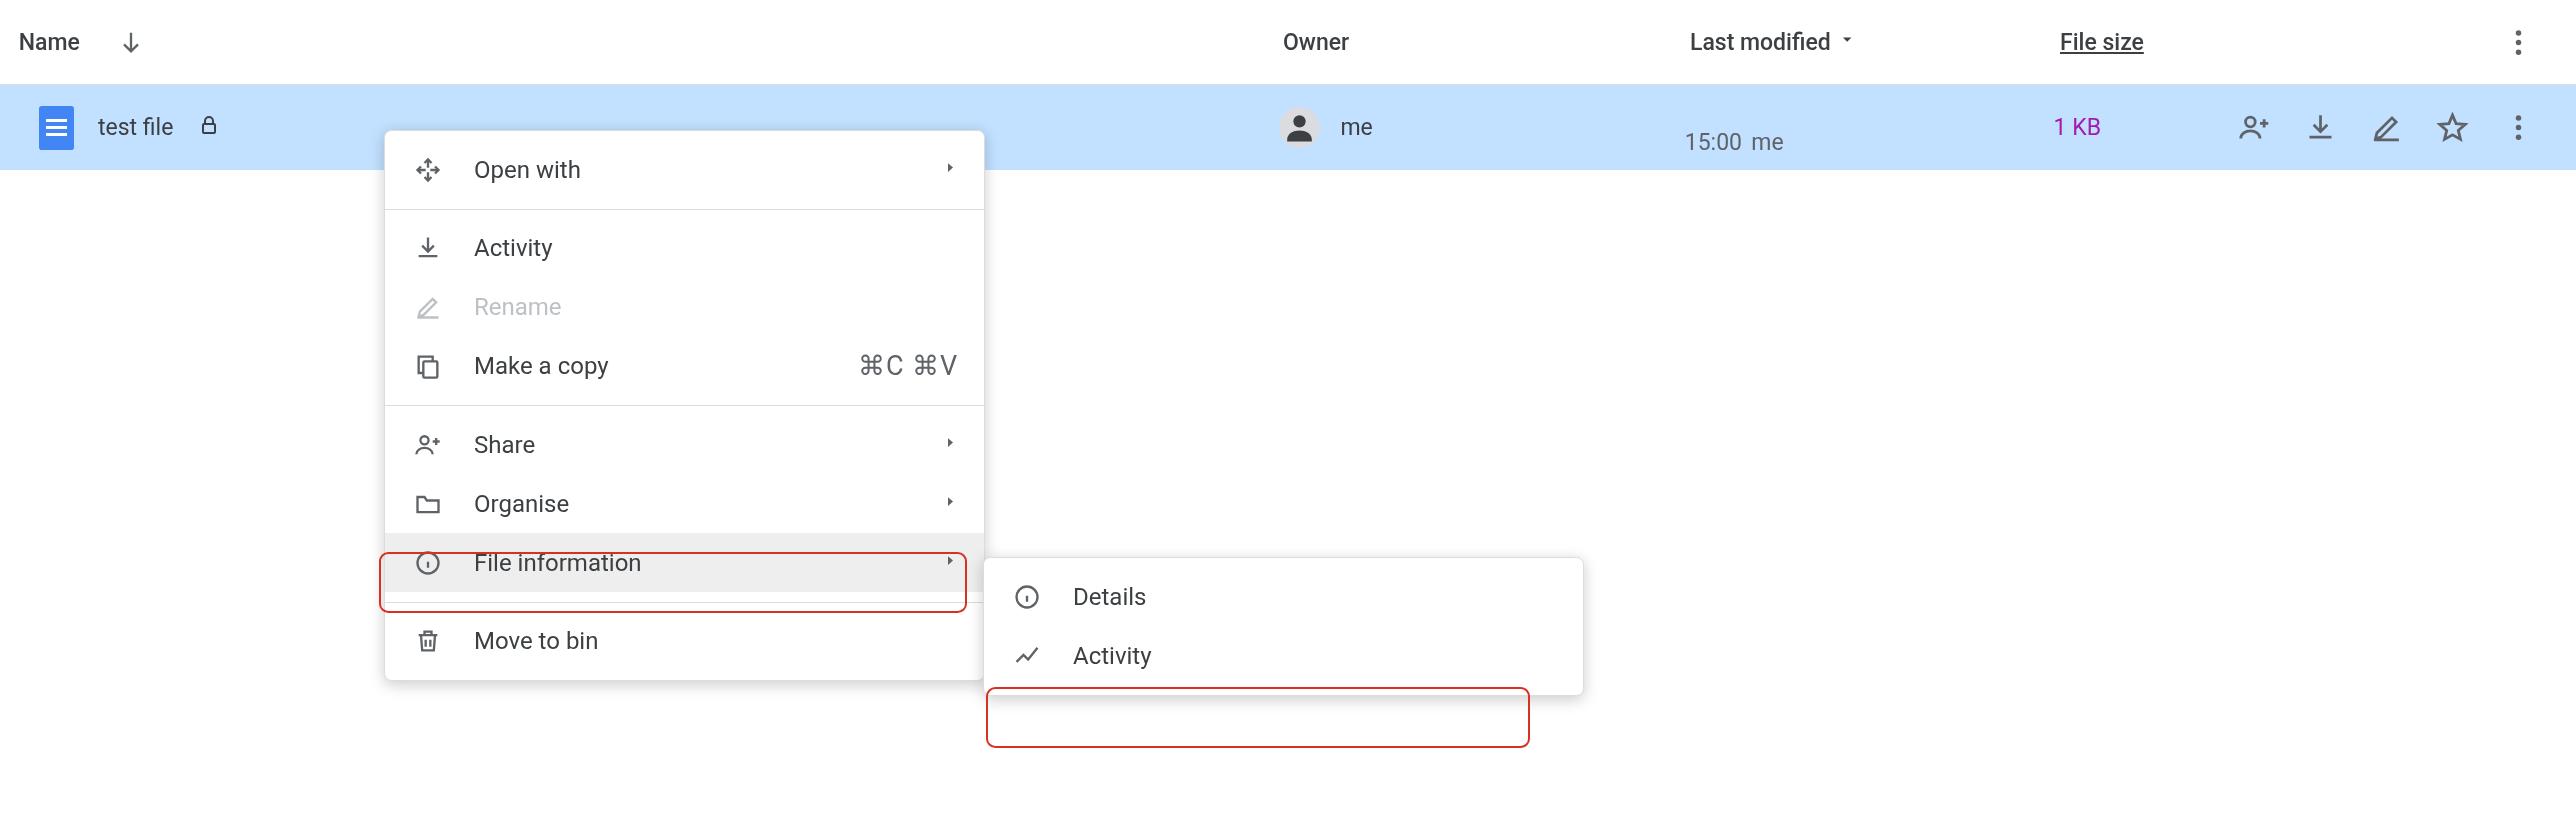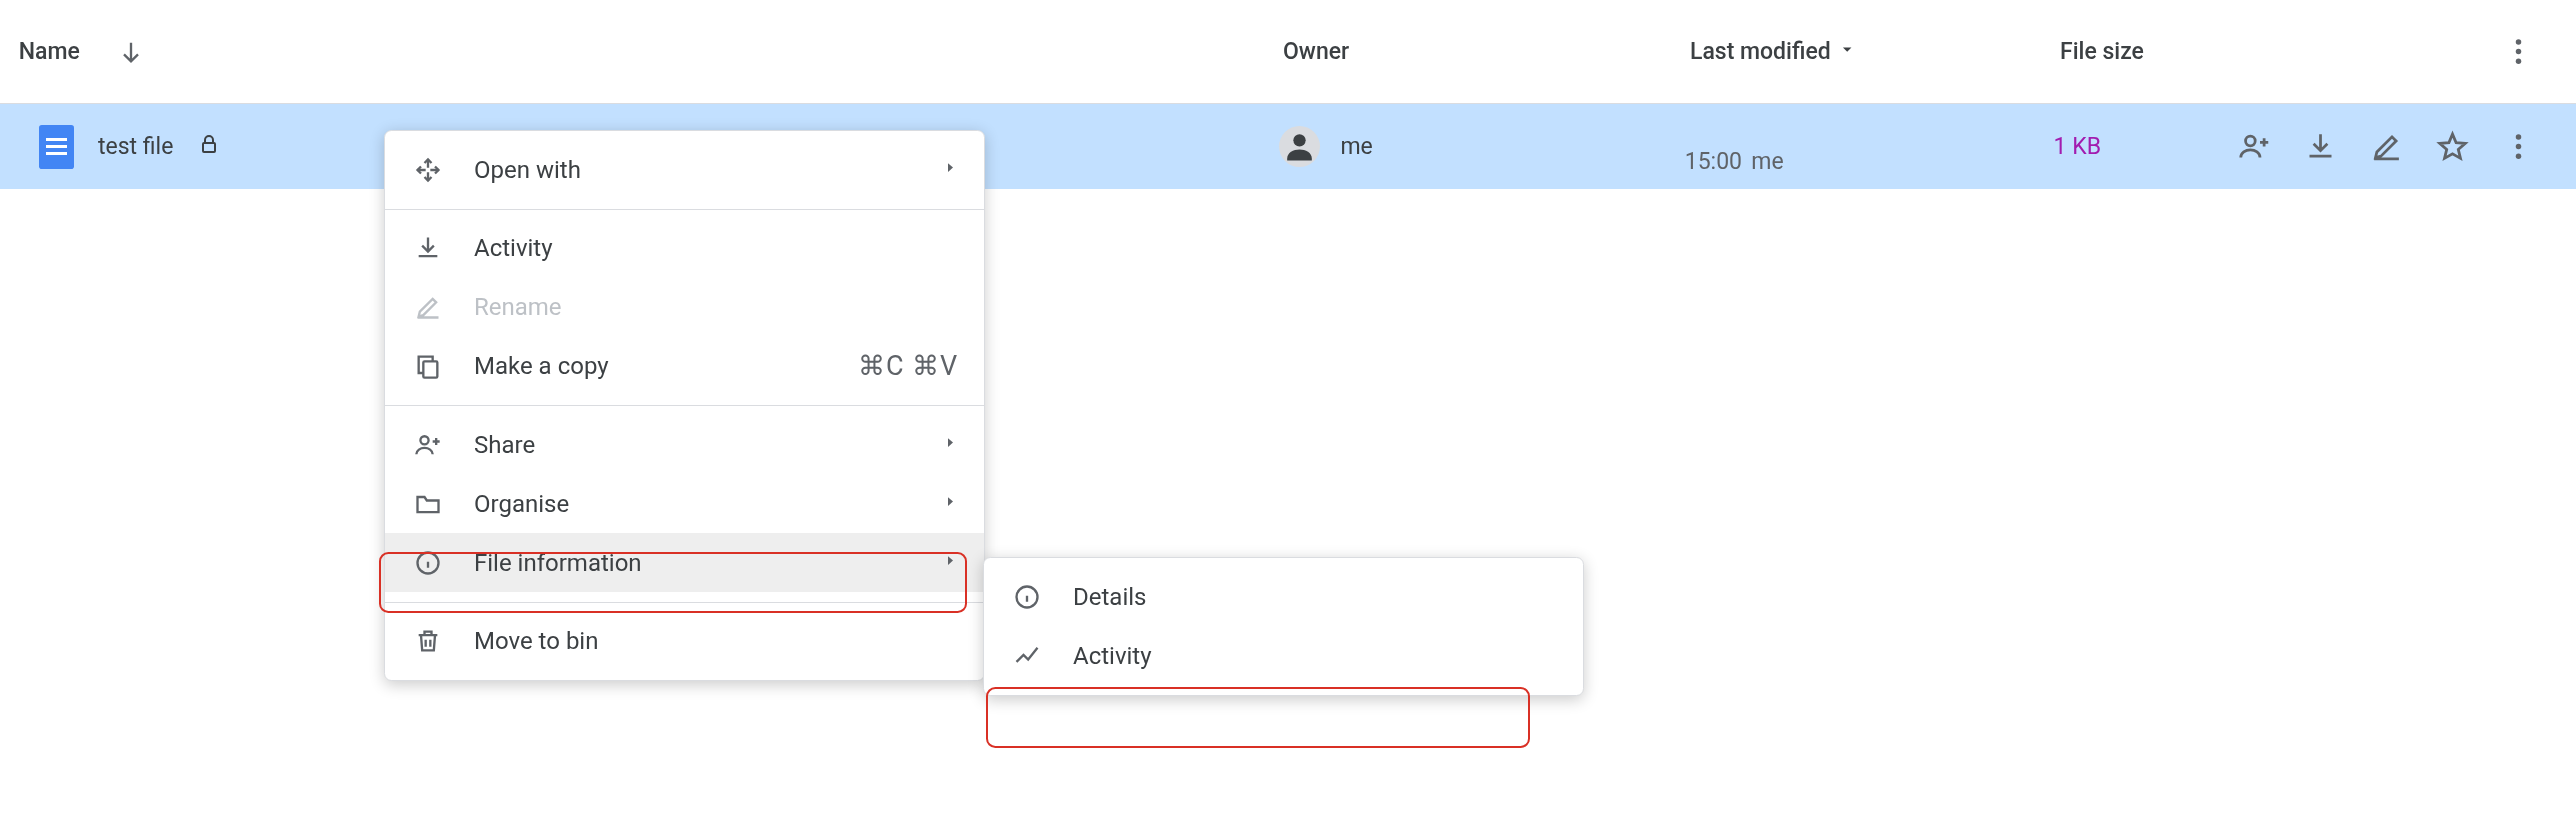--- a/index.html
+++ b/index.html
@@ -9,29 +9,29 @@
     color: #3c4043;
     background: #fff;
     width: 2576px;
     min-height: 818px;
     position: relative;
   }
 
   .header-row {
     display: flex;
     align-items: center;
-    height: 104px;
+    height: 85px;
     border-bottom: 0.9px solid #dadce0;
     padding: 0 15px;
   }
 
   .col-name { width: 1268px; display: flex; align-items: center; gap: 37px; padding-left: 3.7px; }
   .col-owner { width: 407px; display: flex; align-items: center; }
   .col-modified { width: 370px; display: flex; align-items: center; gap: 6px; }
-  .col-size { width: 185px; display: flex; align-items: center; }
+  .col-size { width: 185px; display: flex; align-items: center; text-decoration: underline; }
   .col-actions { flex: 1; display: flex; align-items: center; justify-content: flex-end; gap: 33px; padding-right: 26px; }
 
   .hdr { font-weight: 500; color: #3c4043; }
 
   .file-row {
     display: flex;
     align-items: center;
     height: 85px;
     padding: 0 15px;
     background: #c2e0ff;

